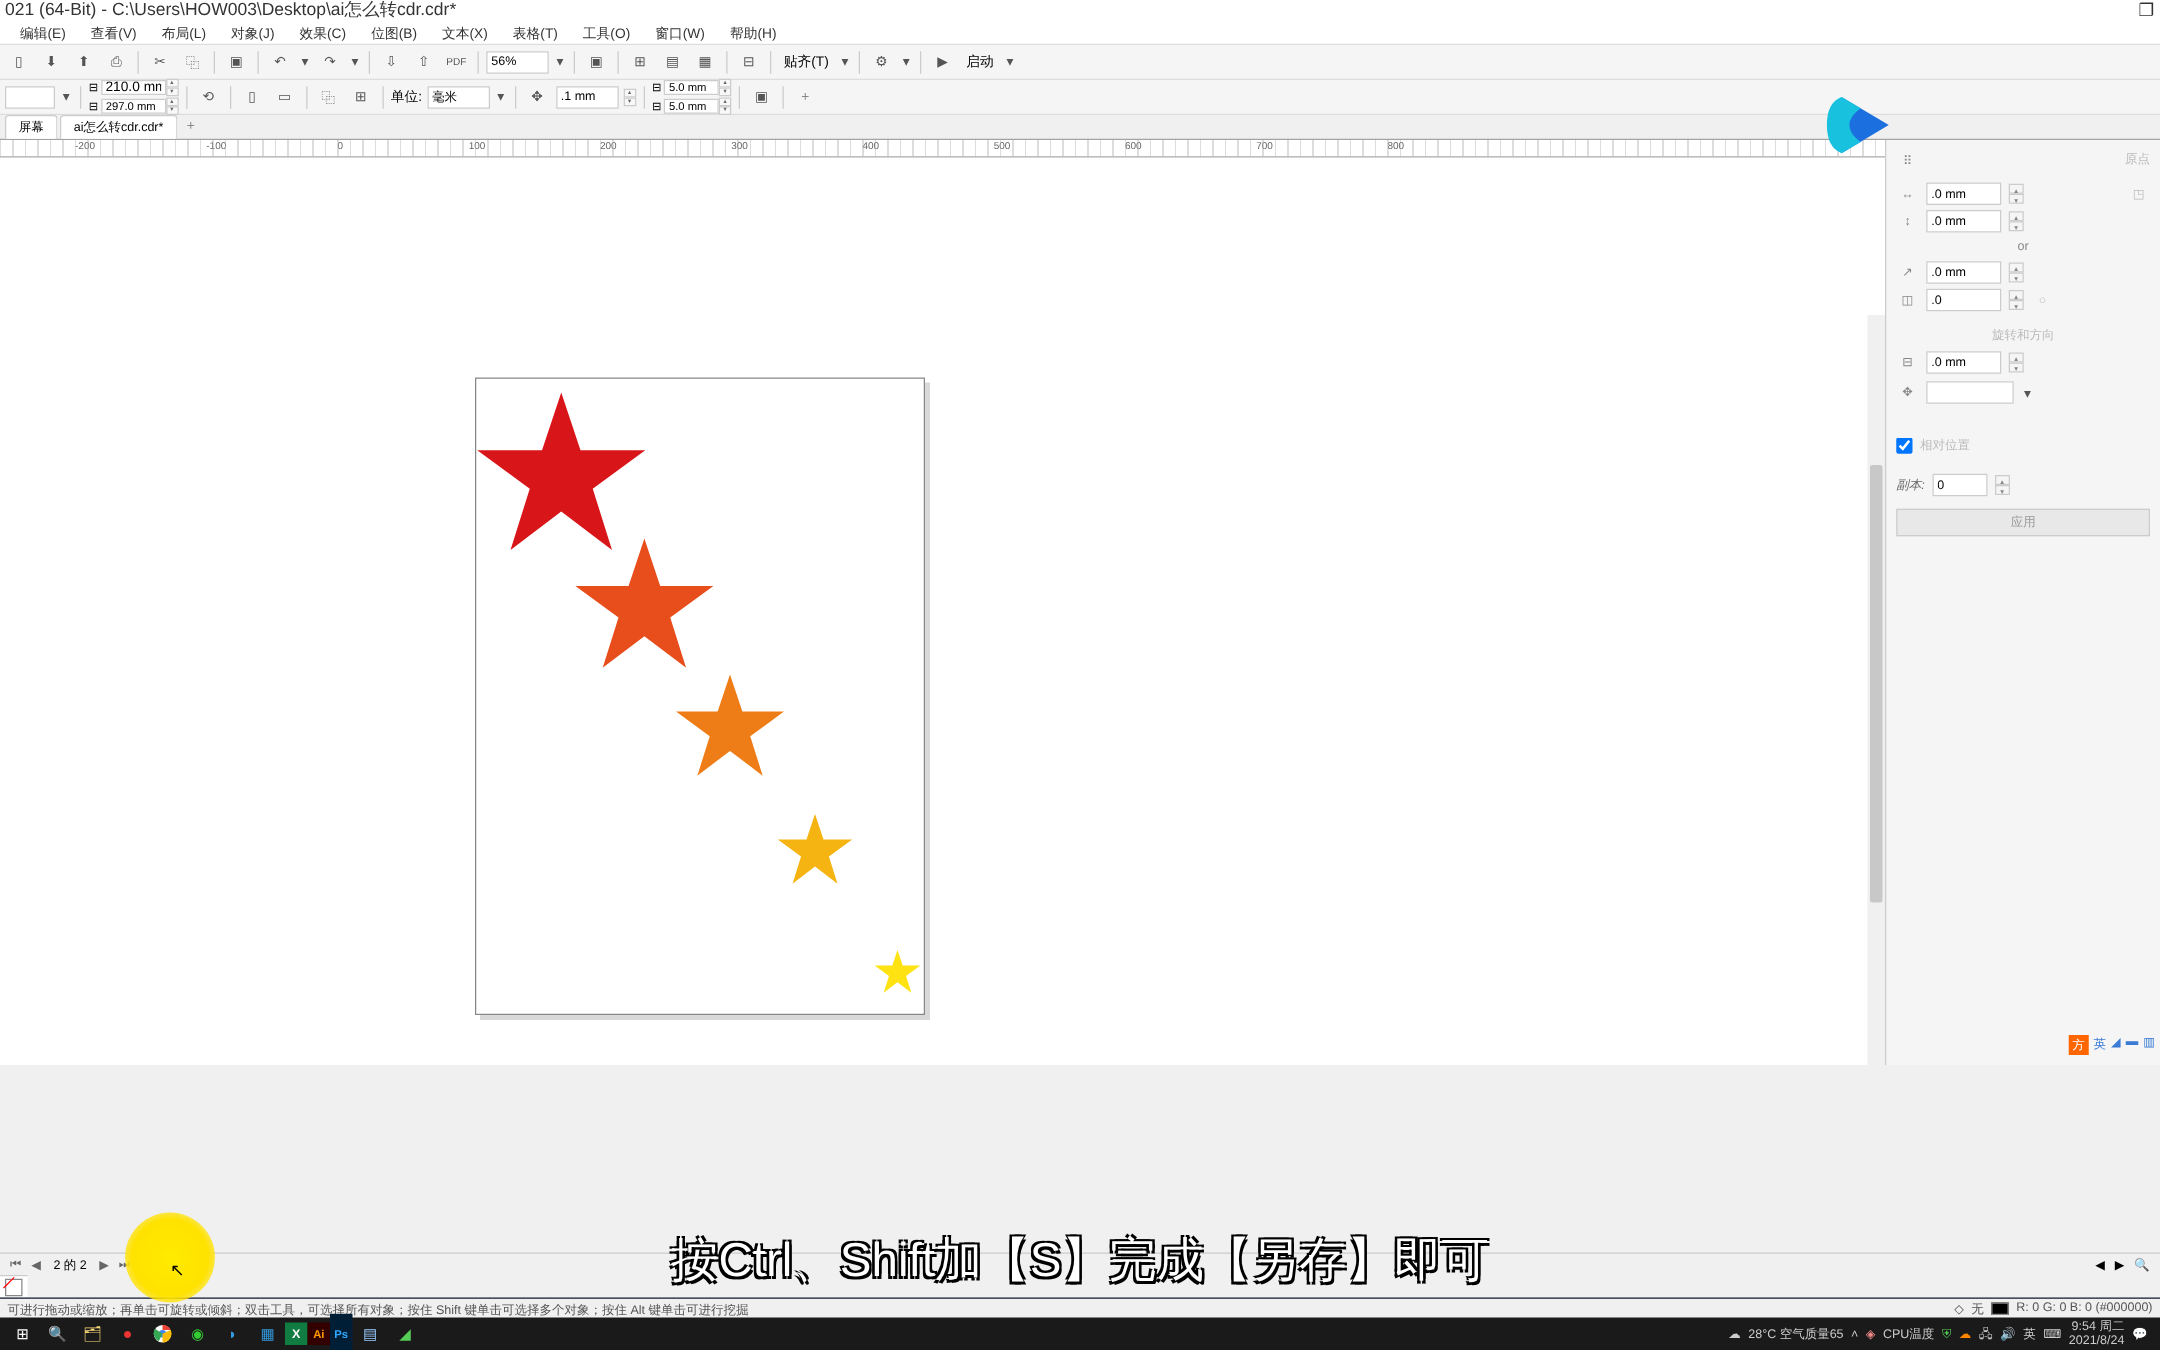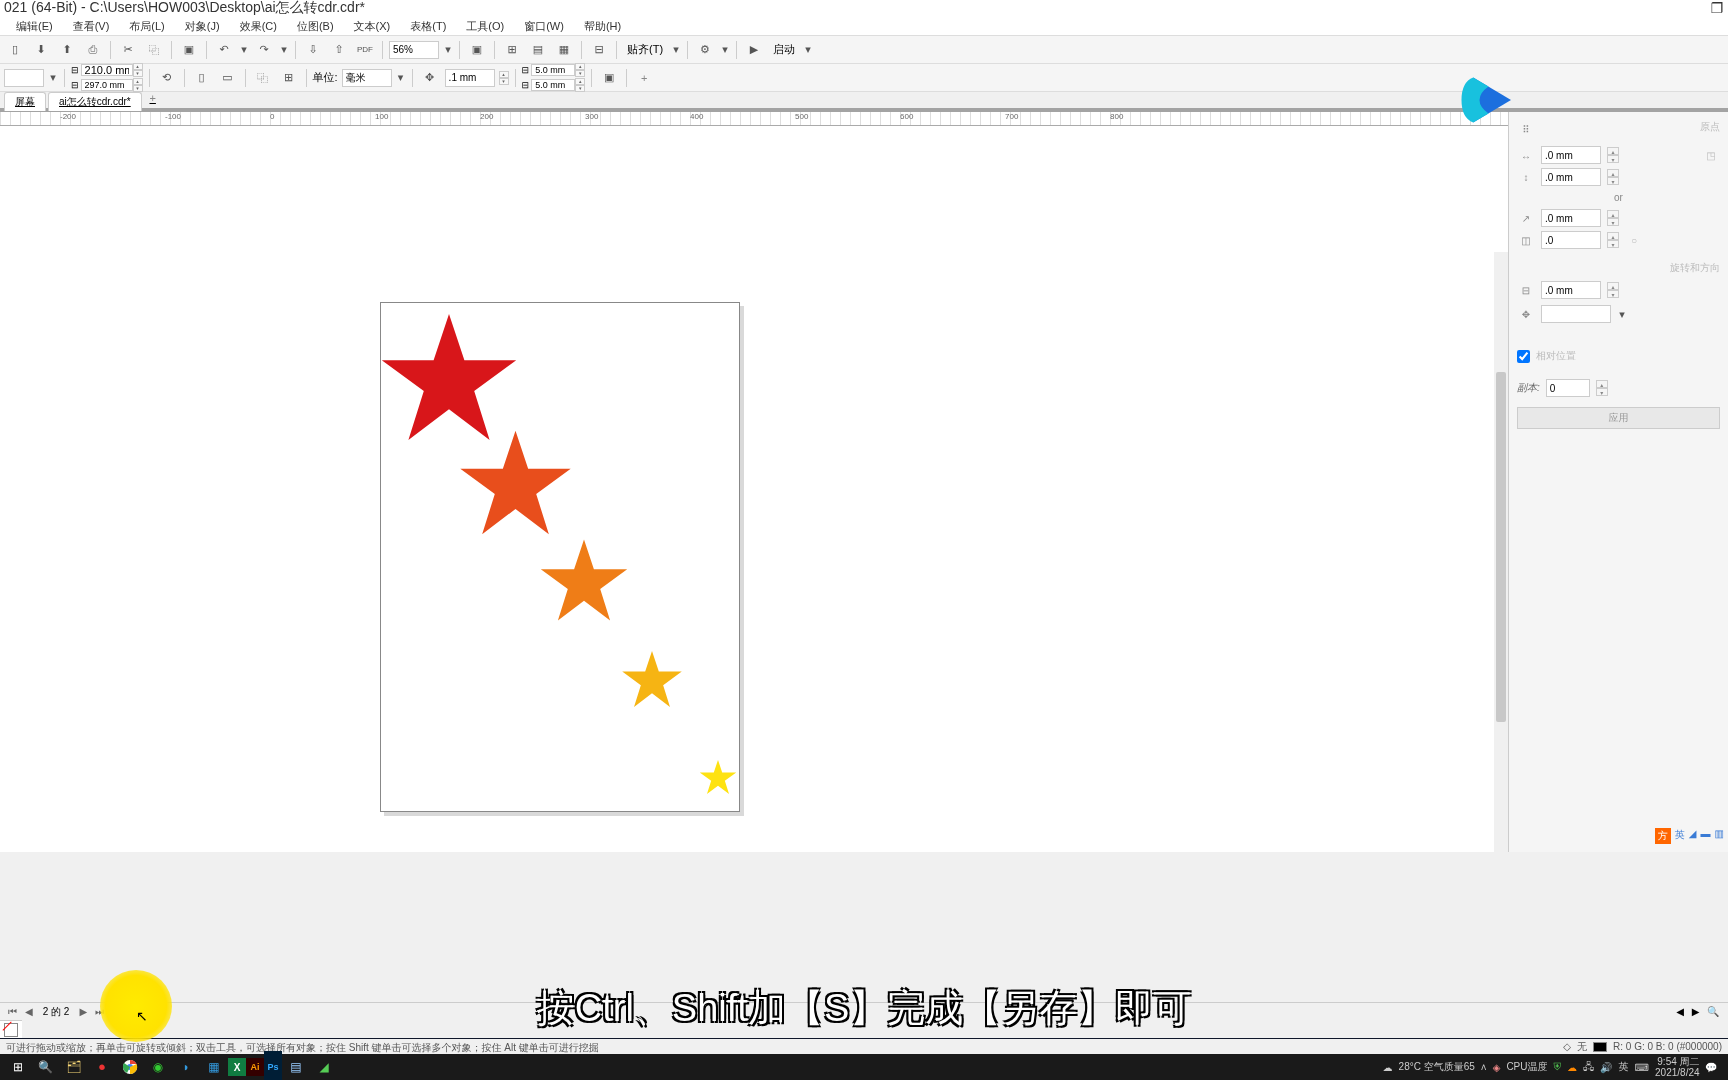--- a/index.html
+++ b/index.html
@@ -5,21 +5,21 @@
 * { margin: 0; padding: 0; box-sizing: border-box; font-family: "Microsoft YaHei", Arial, sans-serif; }
 body { background: #f0f0f0; overflow: hidden; width: 1728px; height: 1080px; position: relative; }
 .titlebar { background: #fff; height: 16px; font-size: 14px; color: #333; padding: 2px 4px; display: flex; align-items: center; }
 .menubar { background: #fff; height: 20px; display: flex; padding: 0 6px; border-bottom: 1px solid #ddd; }
 .menubar span { font-size: 11px; color: #333; padding: 3px 10px; cursor: pointer; }
 .toolbar1 { background: #f5f5f5; height: 28px; display: flex; align-items: center; padding: 0 4px; border-bottom: 1px solid #ddd; gap: 4px; }
 .toolbar2 { background: #f5f5f5; height: 28px; display: flex; align-items: center; padding: 0 4px; border-bottom: 1px solid #ddd; gap: 4px; }
 .tb-btn { width: 22px; height: 22px; display: flex; align-items: center; justify-content: center; font-size: 11px; color: #555; cursor: pointer; }
 .tb-sep { width: 1px; height: 18px; background: #ccc; margin: 0 2px; }
 .tb-input { height: 18px; font-size: 10px; border: 1px solid #ccc; background: #fff; padding: 0 3px; }
-.doctabs { background: #f0f0f0; height: 20px; display: flex; align-items: flex-start; padding: 0 4px; border-bottom: 4px solid #a3a3a3; text-decoration: underline; }
+.doctabs { background: #f0f0f0; height: 20px; display: flex; align-items: center; padding: 0 4px; border-bottom: 1px solid #a3a3a3; }
 .doctab { background: #fff; font-size: 10px; padding: 2px 10px; border: 1px solid #ccc; border-bottom: none; margin-right: 2px; border-radius: 3px 3px 0 0; cursor: pointer; }
 .doctab.active { background: #fff; }
 .workspace { display: flex; height: 740px; }
 .canvas-area { flex: 1; background: #fff; position: relative; overflow: hidden; }
 .ruler-h { position: absolute; top: 0; left: 0; right: 0; height: 14px; background: #fff; border-bottom: 1px solid #aaa; font-size: 8px; color: #666; }
 .ruler-h::after { content: ""; position: absolute; inset: 0; background: repeating-linear-gradient(90deg, #aaa 0 1px, transparent 1px 10px); opacity: 0.4; }
 .ruler-tick { position: absolute; top: 0; font-size: 8px; }
 .page { position: absolute; left: 380px; top: 190px; width: 360px; height: 510px; background: #fff; border: 1px solid #888; box-shadow: 4px 4px 0 rgba(0,0,0,0.15); }
 .star { position: absolute; }
 .vscroll { position: absolute; right: 0; top: 140px; bottom: 0; width: 14px; background: #f0f0f0; }
@@ -261,21 +261,21 @@
     </div>
     <div class="rp-row">
       <div class="rp-icon">◫</div>
       <input class="rp-input" value=".0" style="">
       <div class="rp-spinner">
           <span>▴</span>
           <span>▾</span>
         </div>
       <span style="margin-left:6px;color:#bbb">○</span>
     </div>
-    <div style="margin:12px 0 6px;text-align:right;color:#bbb">旋转和方向</div>
+    <div style="margin:12px 0 6px;text-align:center;color:#bbb">旋转和方向</div>
     <div class="rp-row">
       <div class="rp-icon">⊟</div>
       <input class="rp-input" value=".0 mm" style="">
       <div class="rp-spinner">
           <span>▴</span>
           <span>▾</span>
         </div>
     </div>
     <div class="rp-row">
       <div class="rp-icon">✥</div>

